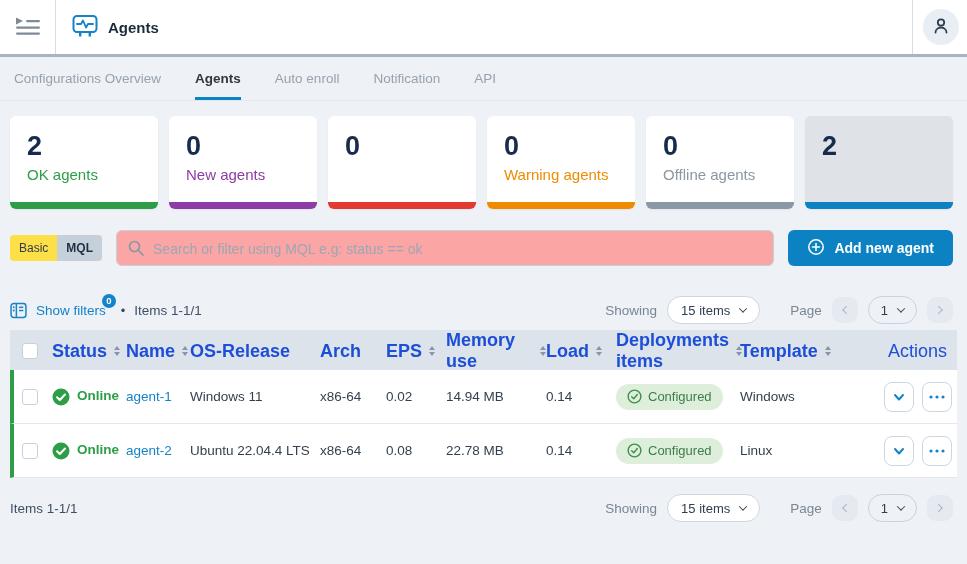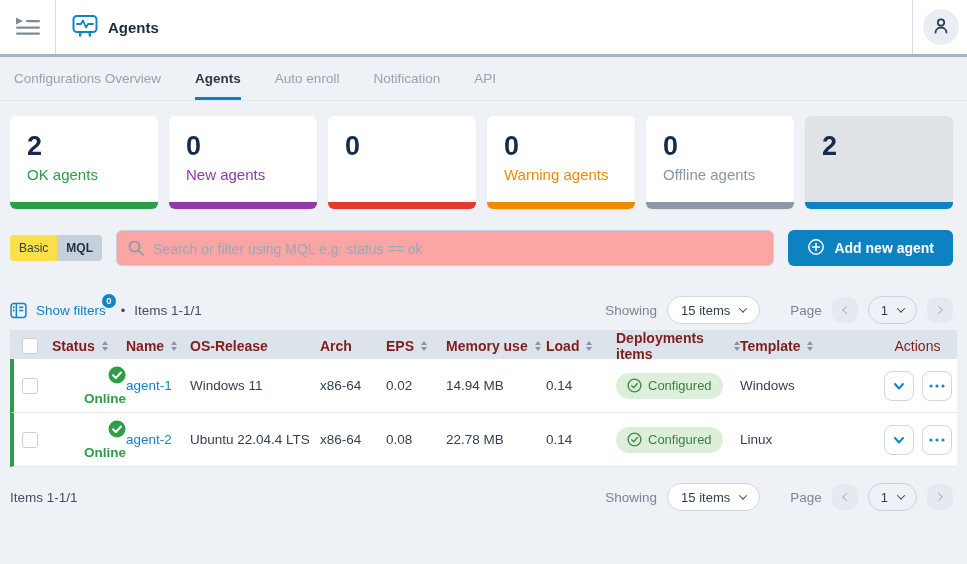--- a/index.html
+++ b/index.html
@@ -57,31 +57,31 @@
   .pill.page-num { background:#eef1f5; border-color:#c9d3de; padding:0 12px; }
   .chev { display:inline-block; width:6px; height:6px; border-right:1.8px solid #3c4856; border-bottom:1.8px solid #3c4856; transform:rotate(45deg) translate(-1px,-1px); }
   .nav-btn { width:26px; height:26px; border:none; border-radius:9px; background:#e5eaf0; display:flex; align-items:center; justify-content:center; cursor:default; }
   .nav-btn .chev { border-color:#aab5c1; }
   .nav-btn.prev .chev { transform:rotate(135deg) translate(-1px,-1px); }
   .nav-btn.next .chev { transform:rotate(-45deg) translate(-1px,-1px); }
 
   
   .table { margin:6px 10px 0 10px; background:#fff; }
   .tr { display:grid; grid-template-columns:42px 74px 64px 130px 66px 60px 100px 70px 124px 138px 1fr; align-items:center; }
-  .thead { background:#dde3ea; height:29px; font-size:14px; font-weight:700; color:#7f1d1d; }
+  .thead { background:#dde3ea; height:40px; font-size:18px; font-weight:700; color:#1d4ed8; }
   .th { display:flex; align-items:center; cursor:pointer; }
   .th.actions { justify-content:center; font-weight:400; cursor:default; }
   .sort { display:inline-flex; flex-direction:column; gap:2px; margin-left:7px; }
   .sort i { width:0; height:0; border-left:3.5px solid transparent; border-right:3.5px solid transparent; }
   .sort .up { border-bottom:4px solid #8795a6; }
   .sort .down { border-top:4px solid #8795a6; }
   .row { height:54px; border-bottom:1px solid #e3e8ee; border-left:4px solid #2d9e47; font-size:13.5px; grid-template-columns:38px 74px 64px 130px 66px 60px 100px 70px 124px 138px 1fr; }
   .checkbox { width:16px; height:16px; border:1px solid #c6d0dc; border-radius:3px; background:#fff; margin-left:12px; cursor:pointer; }
   .row .checkbox { margin-left:8px; }
-  .status-cell { display:flex; align-items:flex-end; gap:7px;flex-direction:column; }
+  .status-cell { display:flex; align-items:flex-start; gap:7px; }
   .status-text { color:#2d9e47; font-weight:700; }
   .agent-link { color:#1583c7; cursor:pointer; text-decoration:none; }
   .badge { display:inline-flex; align-items:center; gap:6px; background:#ddefdb; border-radius:13px; height:26px; padding:0 11px; color:#3c7d49; font-size:13px; }
   .actions-cell { display:flex; justify-content:center; gap:8px; }
   .act-btn { width:30px; height:30px; background:#fff; border:1px solid #cbd7e3; border-radius:8px; display:flex; align-items:center; justify-content:center; cursor:pointer; }
 
   
   .footer { display:flex; align-items:center; padding:16px 14px 0 10px; font-size:13.5px; }
 </style>
 </head>

